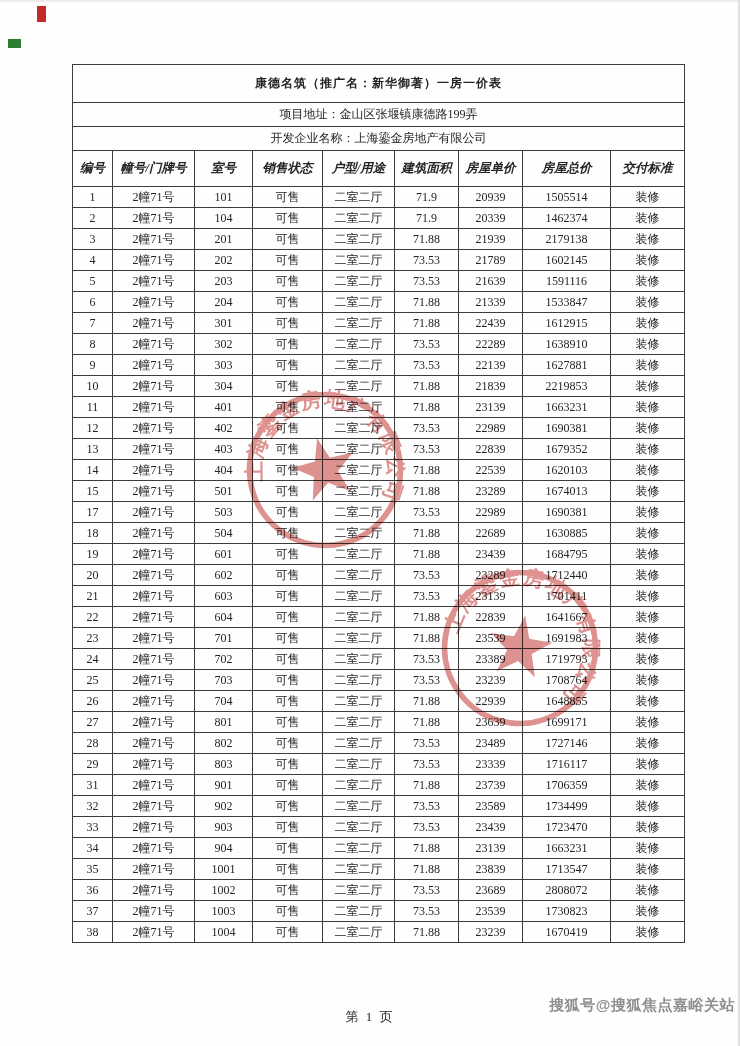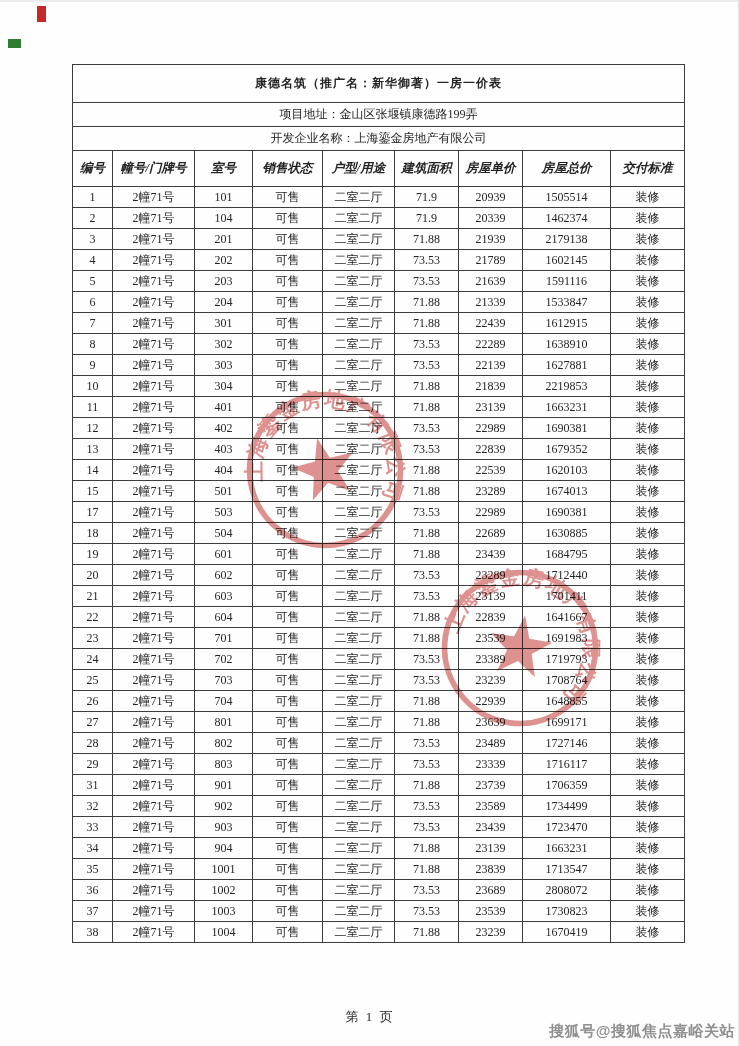--- a/index.html
+++ b/index.html
@@ -21,21 +21,21 @@
   th.title-cell { height:38px; font-size:17px; font-weight:bold; letter-spacing:1px; }
   th.info-cell { height:24px; font-size:12.5px; font-weight:normal; }
   tr.header-row th { height:36px; font-size:12.5px; font-weight:bold;font-style:italic; }
   tbody td { height:21px; }
 
   .footer {
     position:absolute; left:0; top:1000px; width:740px; text-align:center;
     font-size:13px; color:#2a2a2a; letter-spacing:2px;margin-top:8px;
   }
   .watermark {
-    position:absolute; right:3px; top:1022px; font-size:15px; color:#8f8f8f;
+    position:absolute; right:3px; top:996px; font-size:15px; color:#8f8f8f;
     font-family:"Liberation Sans", sans-serif; font-weight:bold; letter-spacing:0.5px;text-align:center;
   }
   .seal { position:absolute; opacity:0.55; mix-blend-mode:multiply; pointer-events:none; }
   .seal-1 { left:243px; top:388px; width:164px; height:164px; transform:rotate(-14deg); }
   .seal-2 { left:438px; top:566px; width:164px; height:164px; transform:rotate(9deg); }
   .seal circle { stroke:var(--seal-color,#c43a36); fill:none; }
   .seal polygon { fill:var(--seal-color,#c43a36); }
   .seal text { fill:var(--seal-color,#c43a36); font-size:25px; font-weight:bold; letter-spacing:2px; }
 </style>
 </head>

